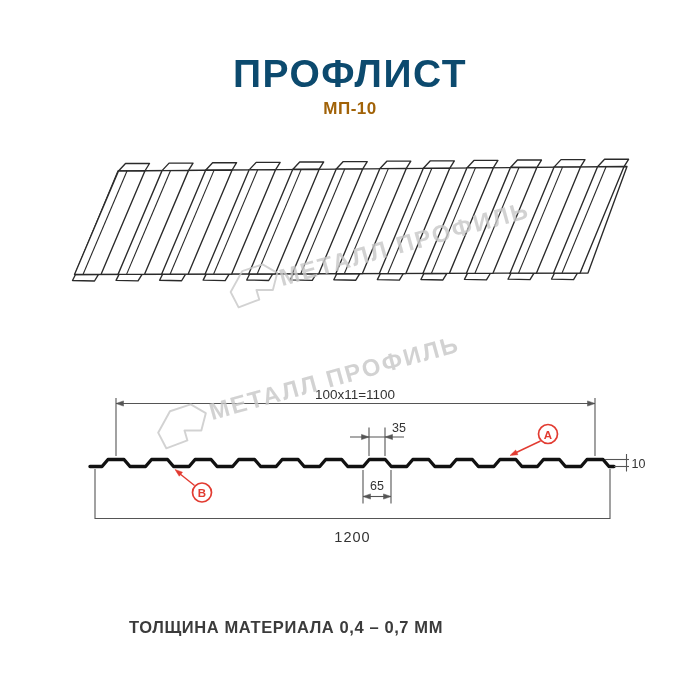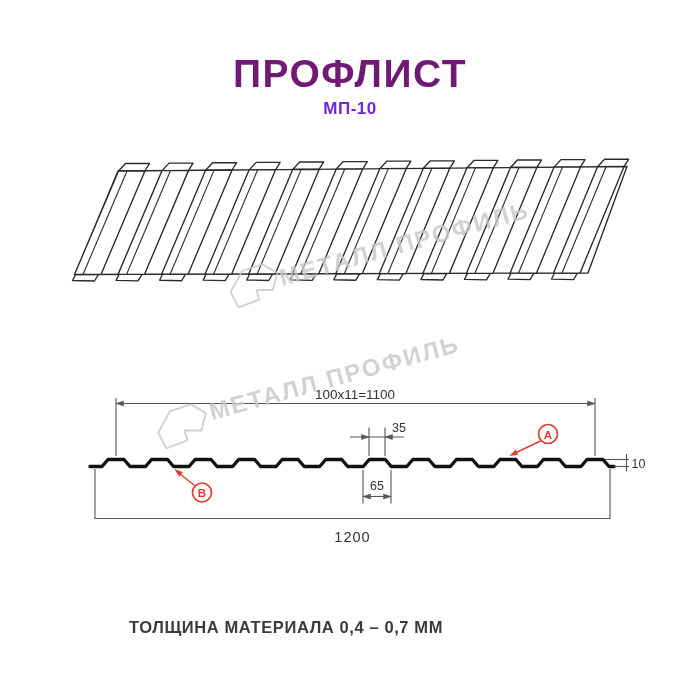--- a/index.html
+++ b/index.html
@@ -2,25 +2,25 @@
 <html><head>
 <meta charset="utf-8">
 <style>
   html,body{margin:0;padding:0;background:#fff;}
   .page{
     position:relative;width:700px;height:700px;background:#fff;overflow:hidden;
     font-family:"Liberation Sans", sans-serif;
   }
   .title{
     margin:0;position:absolute;left:0;top:54px;width:700px;text-align:center;
-    font-size:39px;font-weight:800;letter-spacing:1.5px;color:#701a75;line-height:1;
+    font-size:39px;font-weight:800;letter-spacing:1.5px;color:#0c4a6e;line-height:1;
   }
   .subtitle{
     position:absolute;left:0;top:100px;width:700px;text-align:center;
-    font-size:17px;font-weight:700;letter-spacing:.5px;color:#6d28d9;line-height:1;
+    font-size:17px;font-weight:700;letter-spacing:.5px;color:#a16207;line-height:1;
   }
   #scene{position:absolute;left:0;top:0;z-index:1;}
   .wm-text{
     position:absolute;z-index:2;white-space:nowrap;color:#c8c8c8;opacity:.8;
     font-size:24px;font-weight:700;letter-spacing:2px;line-height:24px;height:24px;
     transform-origin:0 100%;transform:rotate(-15.5deg);
   }
   .wm-logo{position:absolute;z-index:2;opacity:.8;transform:rotate(-8deg);}
   .footer-note{
     position:absolute;left:0;top:618px;width:572px;text-align:center;z-index:3;

